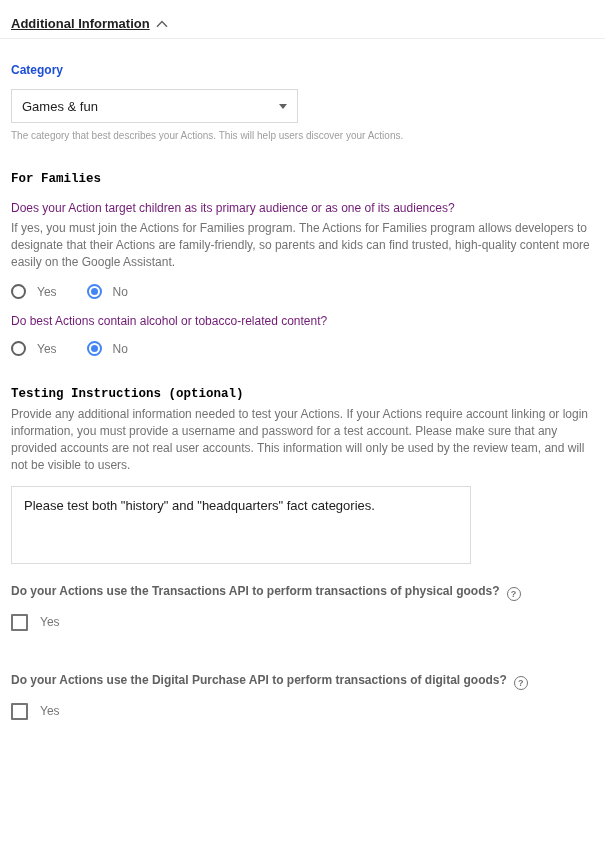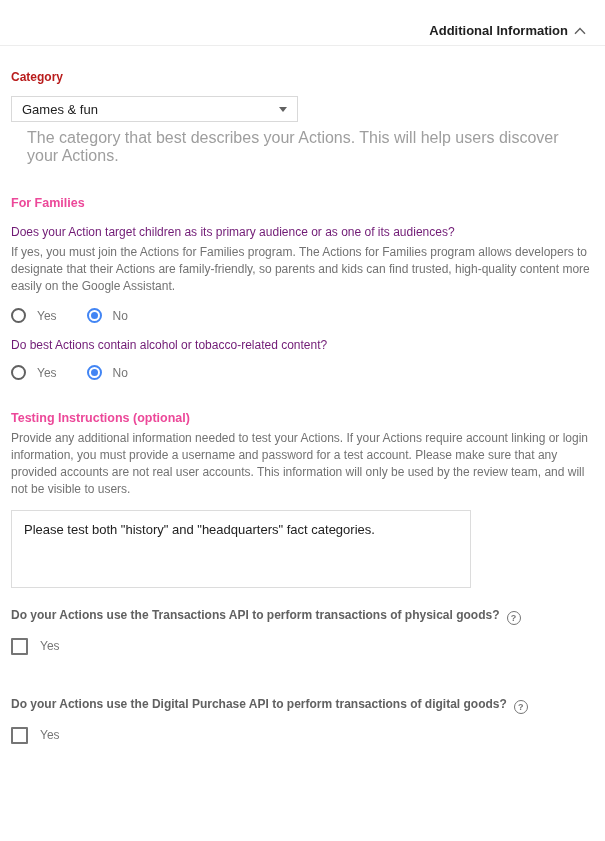--- a/index.html
+++ b/index.html
@@ -5,39 +5,39 @@
   html, body { margin: 0; padding: 0; background: #ffffff; }
   body {
     width: 605px; height: 841px;
     font-family: "Liberation Sans", sans-serif;
     color: #212121;
     overflow: hidden;
   }
   .page { padding: 0 11px; box-sizing: border-box; }
 
   
-  .header-row { display: flex; justify-content: flex-end; align-items: center; padding-top: 22px; }
+  .header-row { display: flex; justify-content: flex-start; align-items: center; padding-top: 15px; text-decoration: underline; }
   .header-title { font-size: 13px; font-weight: bold; color: #212121; }
   .collapse-btn { width: 24px; height: 16px; display: flex; align-items: center; justify-content: center; cursor: pointer; margin-right: 2px; }
   .divider { height: 1px; background: #ededed; margin: 7px -11px 0 -11px; }
 
   
-  .field-label { font-size: 12px; font-weight: bold; color: #b91c1c; margin-top: 24px; }
+  .field-label { font-size: 12px; font-weight: bold; color: #1d4ed8; margin-top: 24px; }
   .select-box {
-    margin-top: 12px; width: 287px; height: 26px;
+    margin-top: 12px; width: 287px; height: 34px;
     border: 1px solid #d9d9d9; background: #fff;
     display: flex; align-items: center; justify-content: space-between;
     padding: 0 10px; box-sizing: border-box; cursor: pointer;
   }
   .select-value { font-size: 13px; color: #212121; }
   .select-arrow { width: 0; height: 0; border-left: 4px solid transparent; border-right: 4px solid transparent; border-top: 5px solid #616161; }
-  .helper { font-size: 16px; color: #9e9e9e; margin-top: 7px; margin-left: 16px; }
+  .helper { font-size: 10px; color: #9e9e9e; margin-top: 7px; }
 
   
-  .section-title { font-size: 12.5px; font-weight: bold; color: #ec4899; margin-top: 31px; }
+  .section-title { font-size: 12.5px; font-weight: bold; color: #000000; margin-top: 31px; font-family: Liberation Mono, monospace; }
   .question-dark { font-size: 12px; color: #701a75; margin: 15px 0 0 0; }
   .desc { font-size: 12px; color: #737373; margin: 5px 0 0 0; line-height: 17px; max-width: 588px; }
 
   
   .radio-row { display: flex; align-items: center; margin-top: 13px; }
   .radio-opt { display: flex; align-items: center; cursor: pointer; margin-right: 30px; }
   .radio-circle { width: 15px; height: 15px; border: 2px solid #616161; border-radius: 50%; box-sizing: border-box; position: relative; flex: none; }
   .radio-opt.on .radio-circle { border-color: #4285f4; }
   .radio-opt.on .radio-circle::after { content: ""; position: absolute; left: 2px; top: 2px; right: 2px; bottom: 2px; background: #4285f4; border-radius: 50%; }
   .radio-label { font-size: 12px; color: #757575; margin-left: 11px; }

